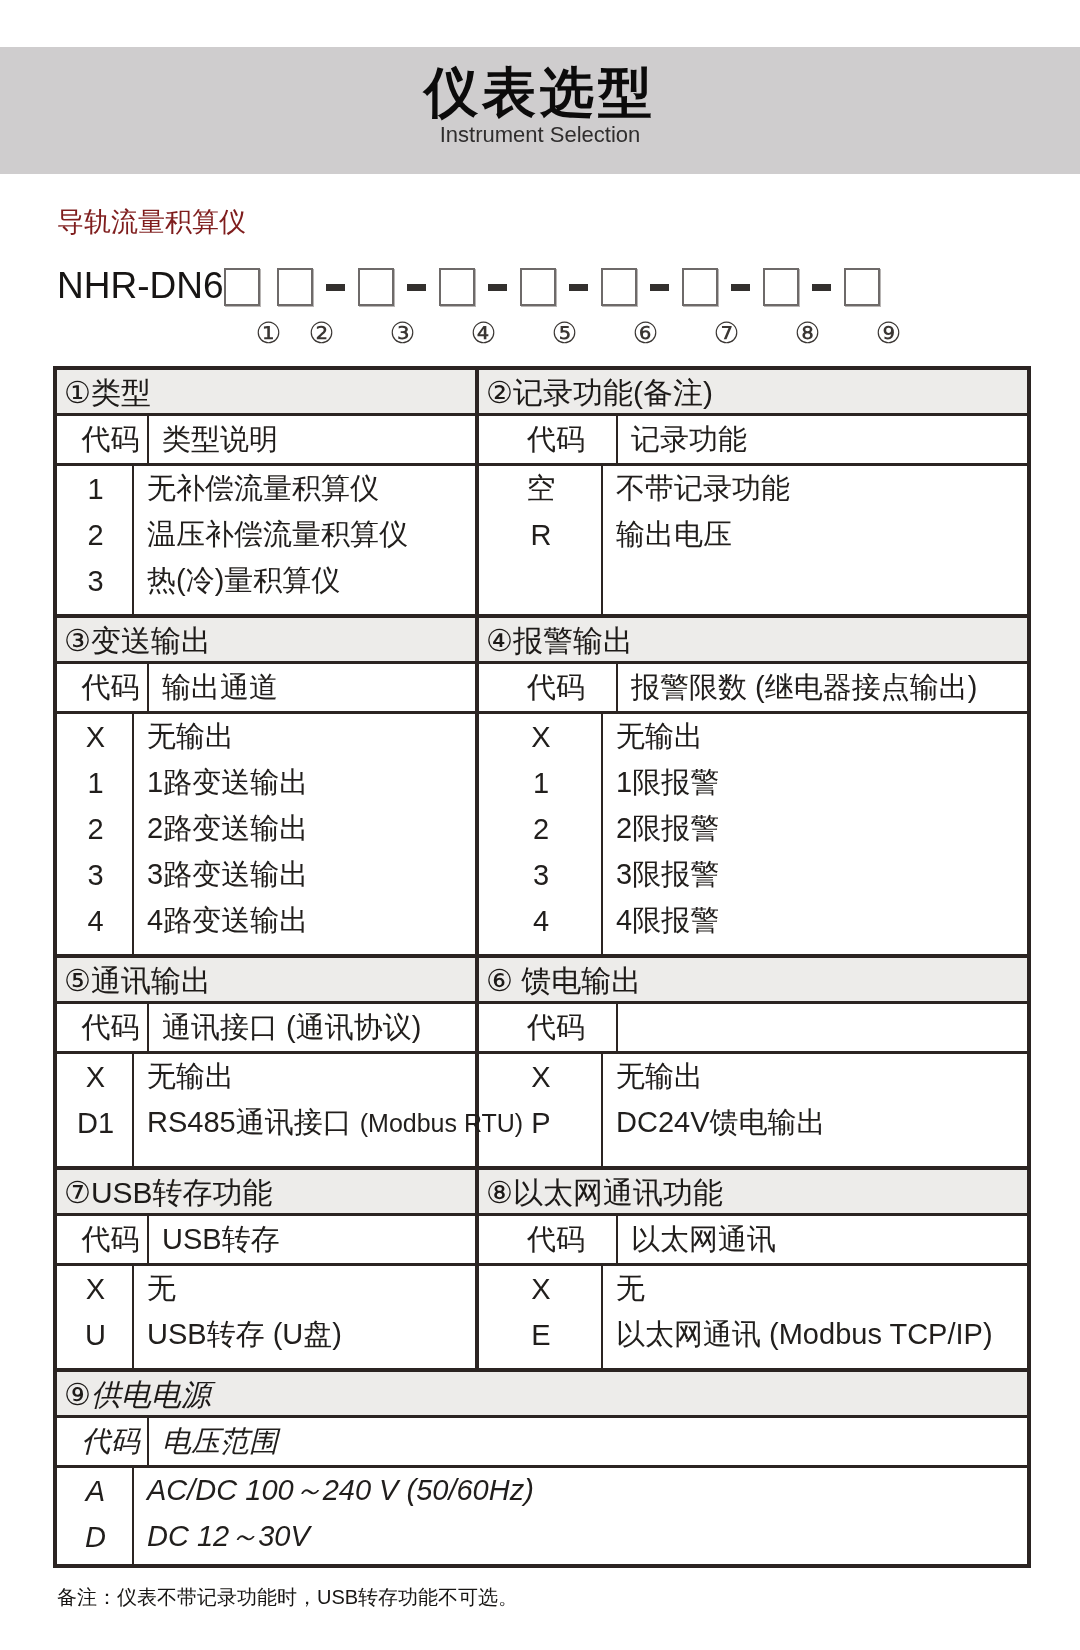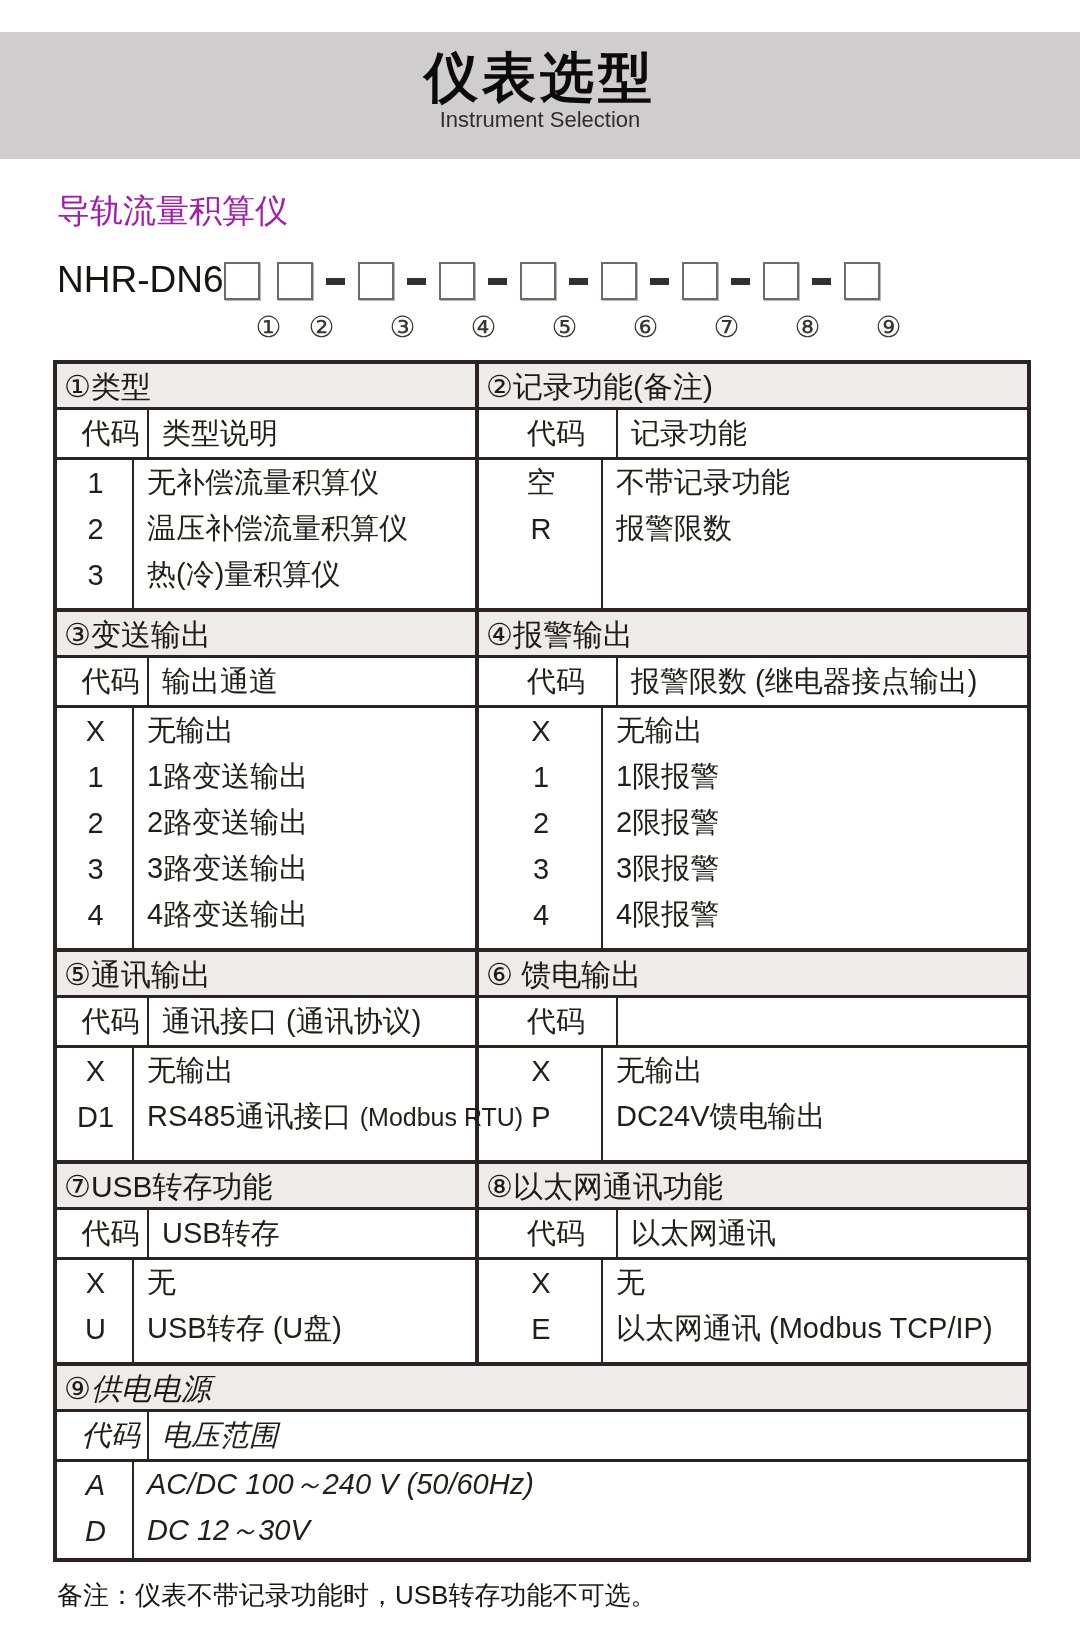--- a/index.html
+++ b/index.html
@@ -12,21 +12,21 @@
   html,body{width:1080px;background:#ffffff;}
   body{
     height:1650px;
     font-family:"Liberation Sans","DejaVu Sans",sans-serif;
     color:var(--text);
     overflow:hidden;
     position:relative;
   }
   
   .band{
-    margin-top:32px;
+    margin-top:47px;
     height:127px;
     background:var(--band);
     text-align:center;
     padding-top:16px;
   }
   .band .title{
     font-size:54px;
     font-weight:bold;
     letter-spacing:4px;
     color:#0c0b0b;
@@ -34,23 +34,23 @@
   }
   .band .subtitle{
     font-size:22px;
     color:#2f2d2d;
     margin-top:0px;
     letter-spacing:0px;
   }
   
   .product-name{
     margin:30px 0 0 57px;
-    font-size:33px;
+    font-size:27px;
     font-weight:500;
-    color:#a21caf;
+    color:#7f1d1d;
   }
   .model-row{
     margin:14px 0 0 57px;
     display:flex;
     align-items:flex-end;
     height:52px;
   }
   .model-prefix{
     font-size:37px;
     font-weight:500;
@@ -162,21 +162,21 @@
     padding-left:13px;
     font-size:29px;
     white-space:nowrap;
   }
   .row .desc .en-small{font-size:25px;}
   .rows.pad-lg{padding-bottom:20px;}
   .rows.pad-xs{padding-bottom:4px;}
   
   .footnote{
     margin:16px 0 0 57px;
-    font-size:26px;
+    font-size:20px;
     color:#181614;
   }
 </style>
 </head>
 <body>
 
 <div class="band">
   <div class="title">仪表选型</div>
   <div class="subtitle">Instrument Selection</div>
 </div>
@@ -246,21 +246,21 @@
         <div class="code-col">代码</div>
         <div class="desc-col">记录功能</div>
       </div>
       <div class="rows">
         <div class="row">
           <div class="code">空</div>
           <div class="desc">不带记录功能</div>
         </div>
         <div class="row">
           <div class="code">R</div>
-          <div class="desc">报警限数</div>
+          <div class="desc">输出电压</div>
         </div>
       </div>
     </div>
   </div>
 
   <div class="sec-pair">
     <div class="half left">
       <div class="sec-head">③变送输出</div>
       <div class="col-head">
         <div class="code-col">代码</div>

